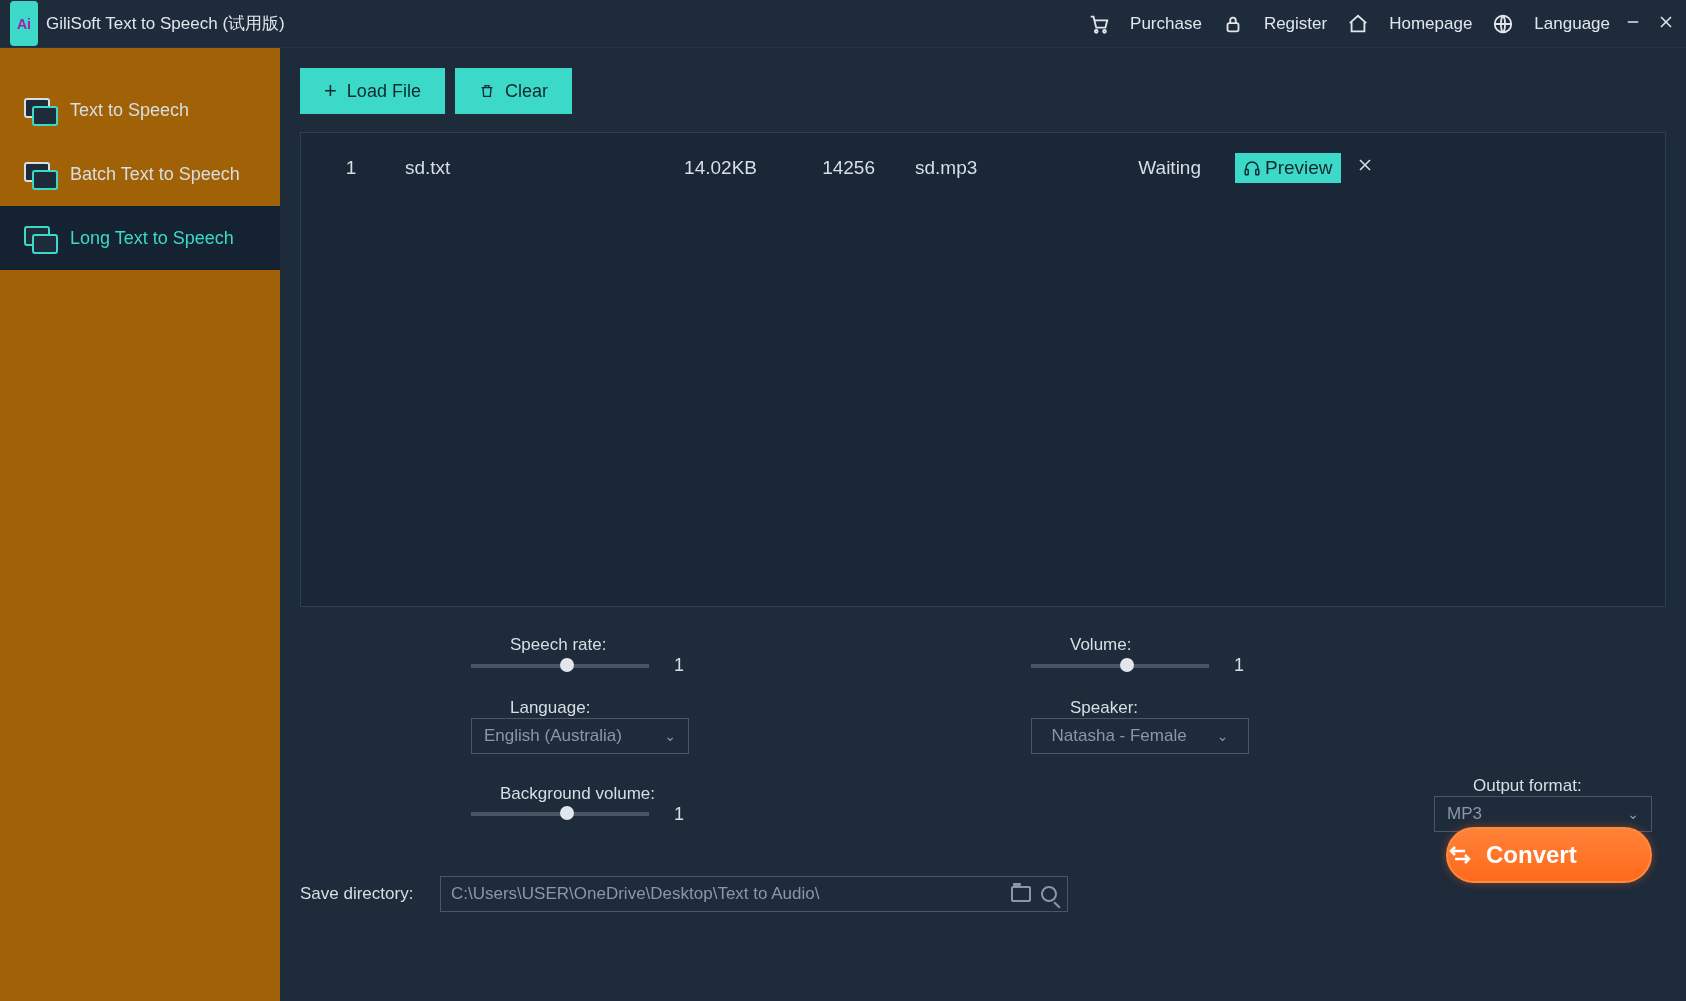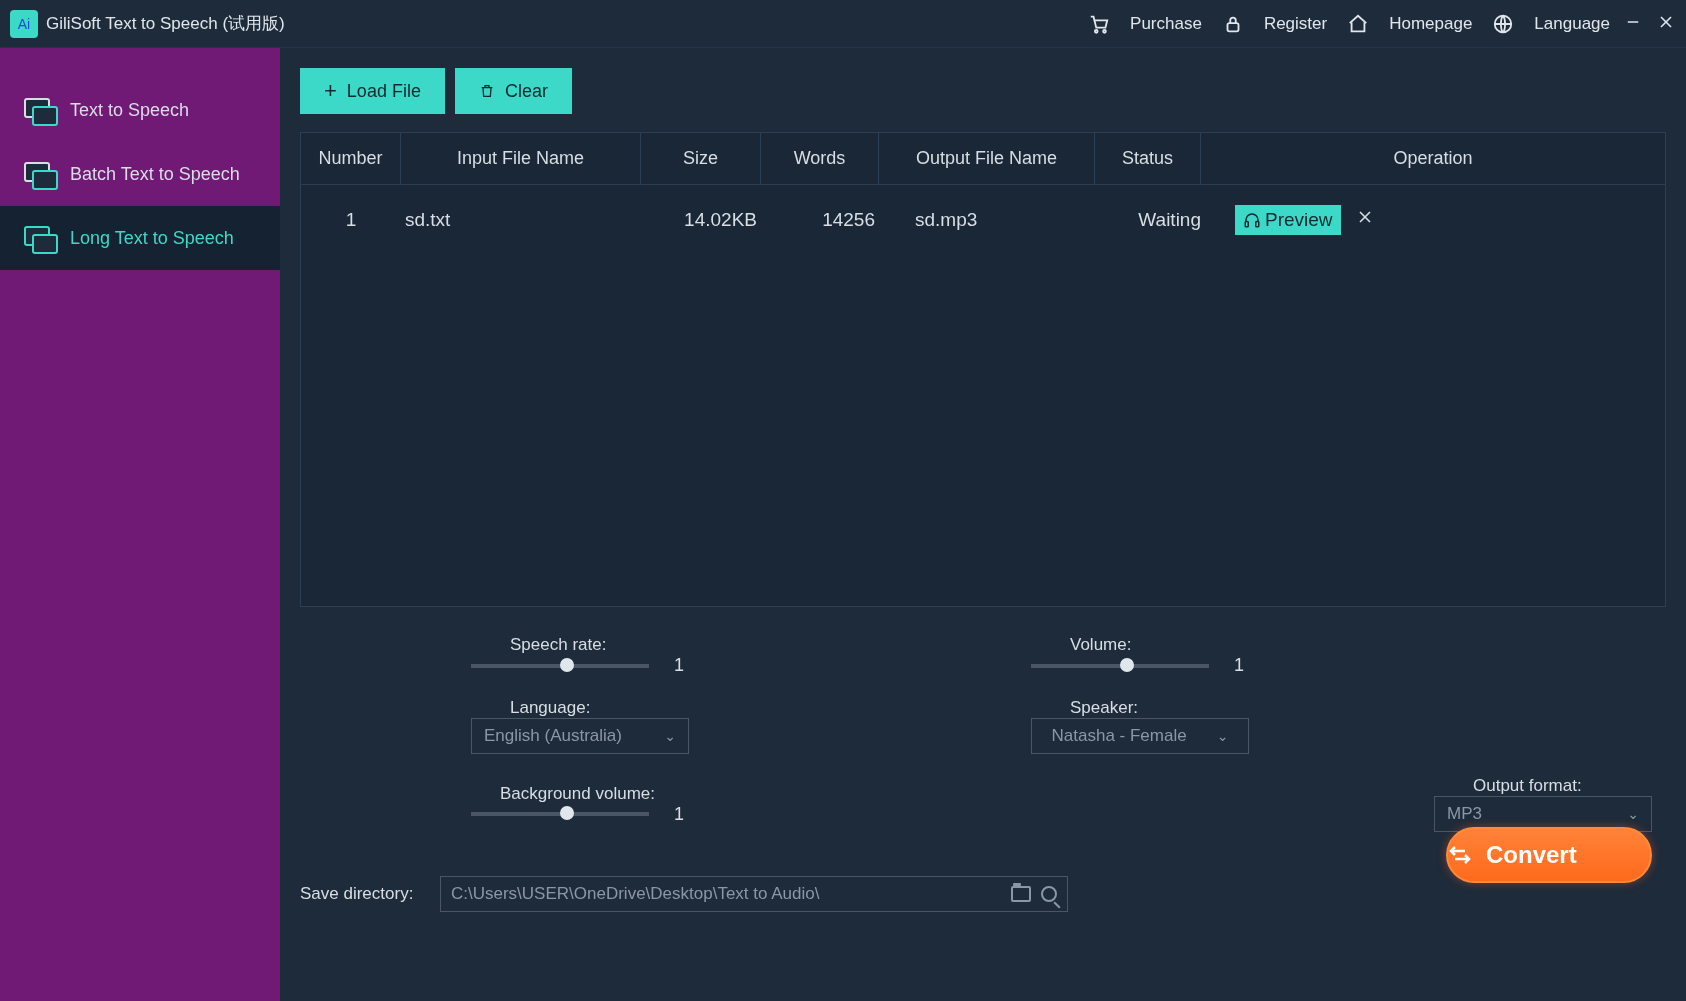--- a/index.html
+++ b/index.html
@@ -1,31 +1,31 @@
 <!DOCTYPE html>
 <html><head>
 <meta charset="utf-8">
 <style>
 * { margin: 0; padding: 0; box-sizing: border-box; font-family: "Segoe UI", Arial, sans-serif; }
 body { background: #1e2b3a; color: #d0d6dc; width: 1686px; height: 1001px; overflow: hidden; }
 
 
 .titlebar { display: flex; align-items: center; height: 48px; padding: 0 10px; border-bottom: 1px solid #243445; }
-.titlebar .logo { width: 28px; height: 28px; background: #3cd9c8; border-radius: 4px; display: flex; align-items: center; justify-content: center; font-weight: normal; color: #1d4ed8; font-size: 14px; margin-right: 8px; }
+.titlebar .logo { width: 28px; height: 45px; background: #3cd9c8; border-radius: 4px; display: flex; align-items: center; justify-content: center; font-weight: bold; color: #a21caf; font-size: 14px; margin-right: 8px; }
 .titlebar .app-title { font-size: 17px; color: #e0e6ec; }
 .titlebar .spacer { flex: 1; }
 .titlebar .link { display: flex; align-items: center; gap: 20px; margin-left: 20px; font-size: 17px; color: #e0e6ec; cursor: pointer; }
 .titlebar .icon-svg { width: 22px; height: 22px; }
 .titlebar .win-btn { margin-left: 14px; cursor: pointer; }
 
 
 .body-area { display: flex; height: calc(100% - 48px); }
 
 
-.sidebar { width: 280px; background: #701a75; padding-top: 30px; }
+.sidebar { width: 280px; background: #a16207; padding-top: 30px; }
 .side-item { display: flex; align-items: center; gap: 16px; padding: 20px 24px; font-size: 18px; color: #d8dee4; cursor: pointer; }
 .side-item.active { background: #152231; color: #3cd9c8; }
 .side-icon { width: 30px; height: 24px; position: relative; }
 .side-icon::before { content: ""; position: absolute; left: 0; top: 0; width: 22px; height: 16px; border: 2px solid #d8dee4; border-radius: 3px; background: #1e2b3a; }
 .side-icon::after { content: ""; position: absolute; left: 8px; top: 8px; width: 22px; height: 16px; border: 2px solid #3cd9c8; border-radius: 3px; background: #1e2b3a; }
 .side-item.active .side-icon::before { border-color: #3cd9c8; }
 .side-item.active .side-icon::after { border-color: #3cd9c8; }
 
 
 .main { flex: 1; padding: 20px; display: flex; flex-direction: column; }
@@ -163,29 +163,20 @@
       </button>
       <button class="btn-teal">
         <svg class="bin" viewBox="0 0 24 24" fill="none" stroke="#0f2a2e" stroke-width="2">
             <path d="M4 7h16M9 7V4h6v3M6 7l1 13h10l1-13"></path>
           </svg>
         <span>Clear</span>
       </button>
     </div>
 
     <div class="table-wrap">
-      <div class="table-head">
-        <div class="col-num">Number</div>
-        <div class="col-input">Input File Name</div>
-        <div class="col-size">Size</div>
-        <div class="col-words">Words</div>
-        <div class="col-output">Output File Name</div>
-        <div class="col-status">Status</div>
-        <div class="col-op">Operation</div>
-      </div>
       <div class="table-row">
         <div class="col-num">1</div>
         <div class="col-input">sd.txt</div>
         <div class="col-size">14.02KB</div>
         <div class="col-words">14256</div>
         <div class="col-output">sd.mp3</div>
         <div class="col-status">Waiting</div>
         <div class="col-op">
           <div class="preview-btn">
             <svg width="18" height="18" viewBox="0 0 24 24" fill="none" stroke="#0f2a2e" stroke-width="2">

